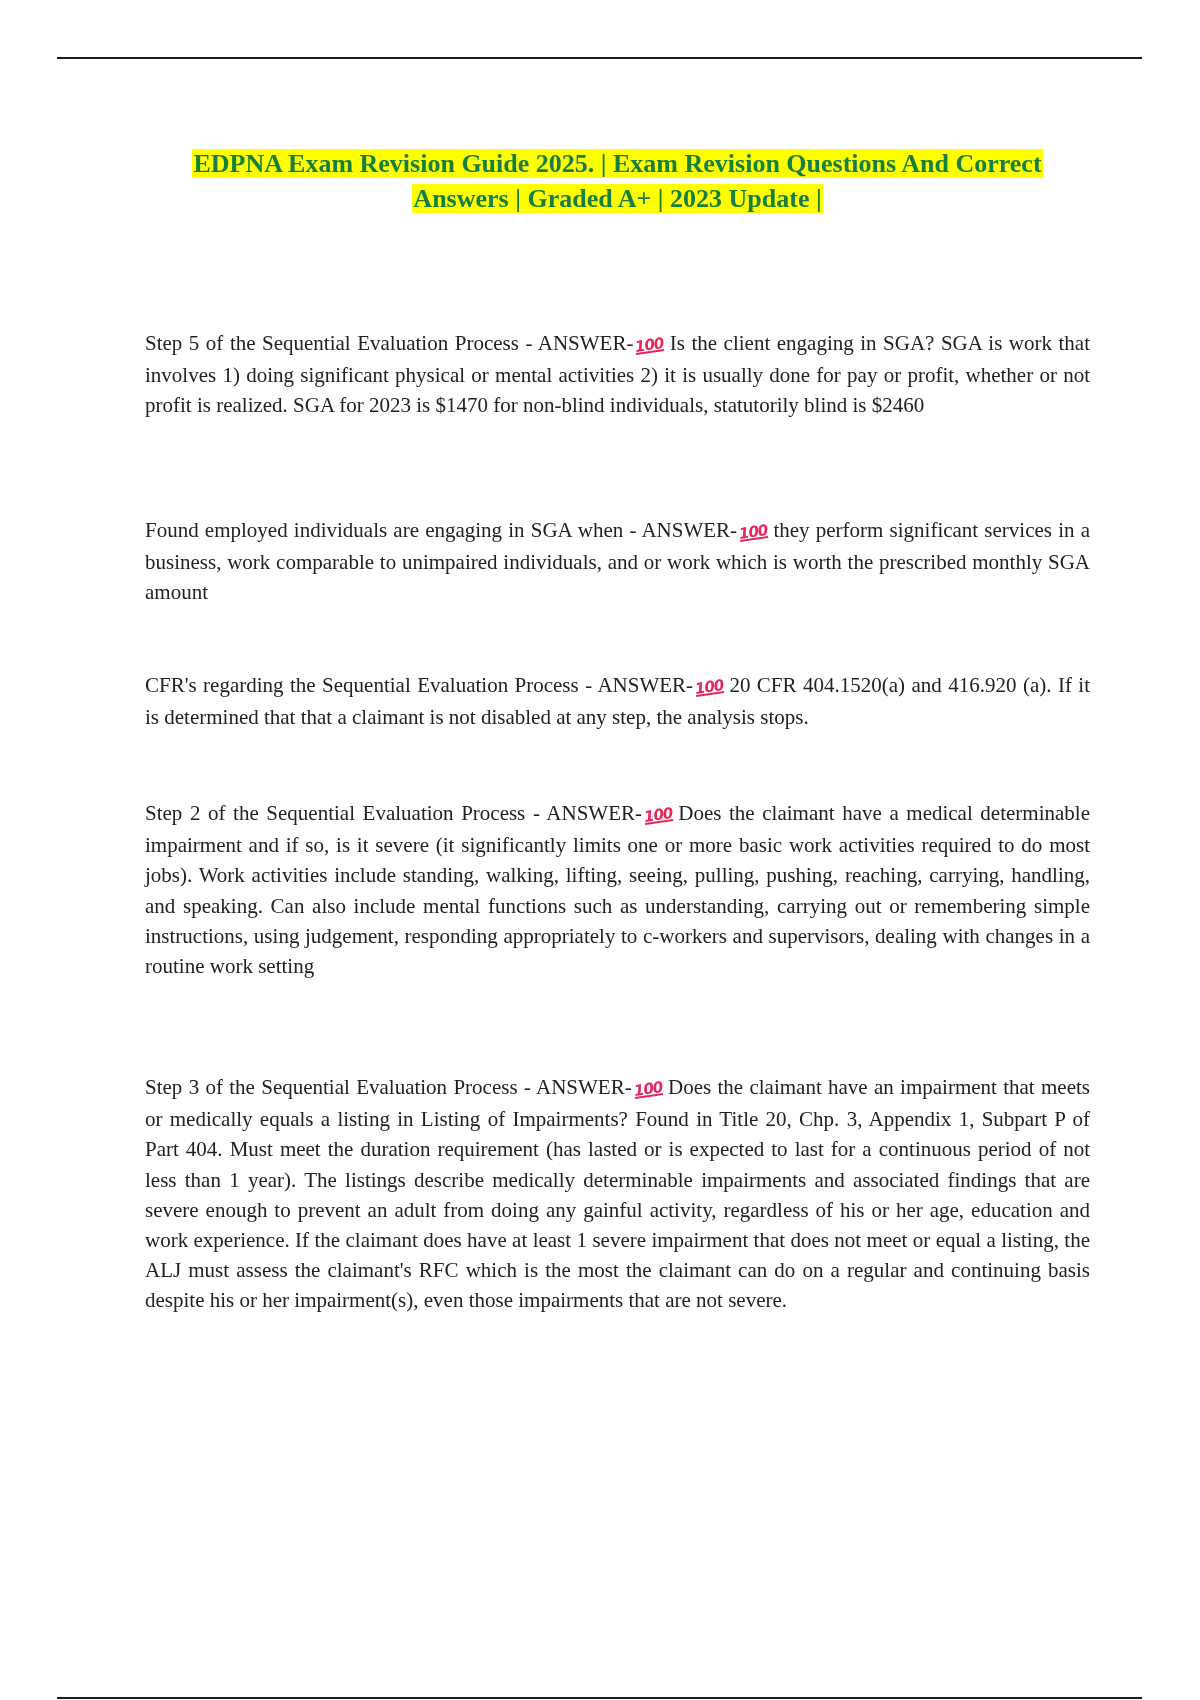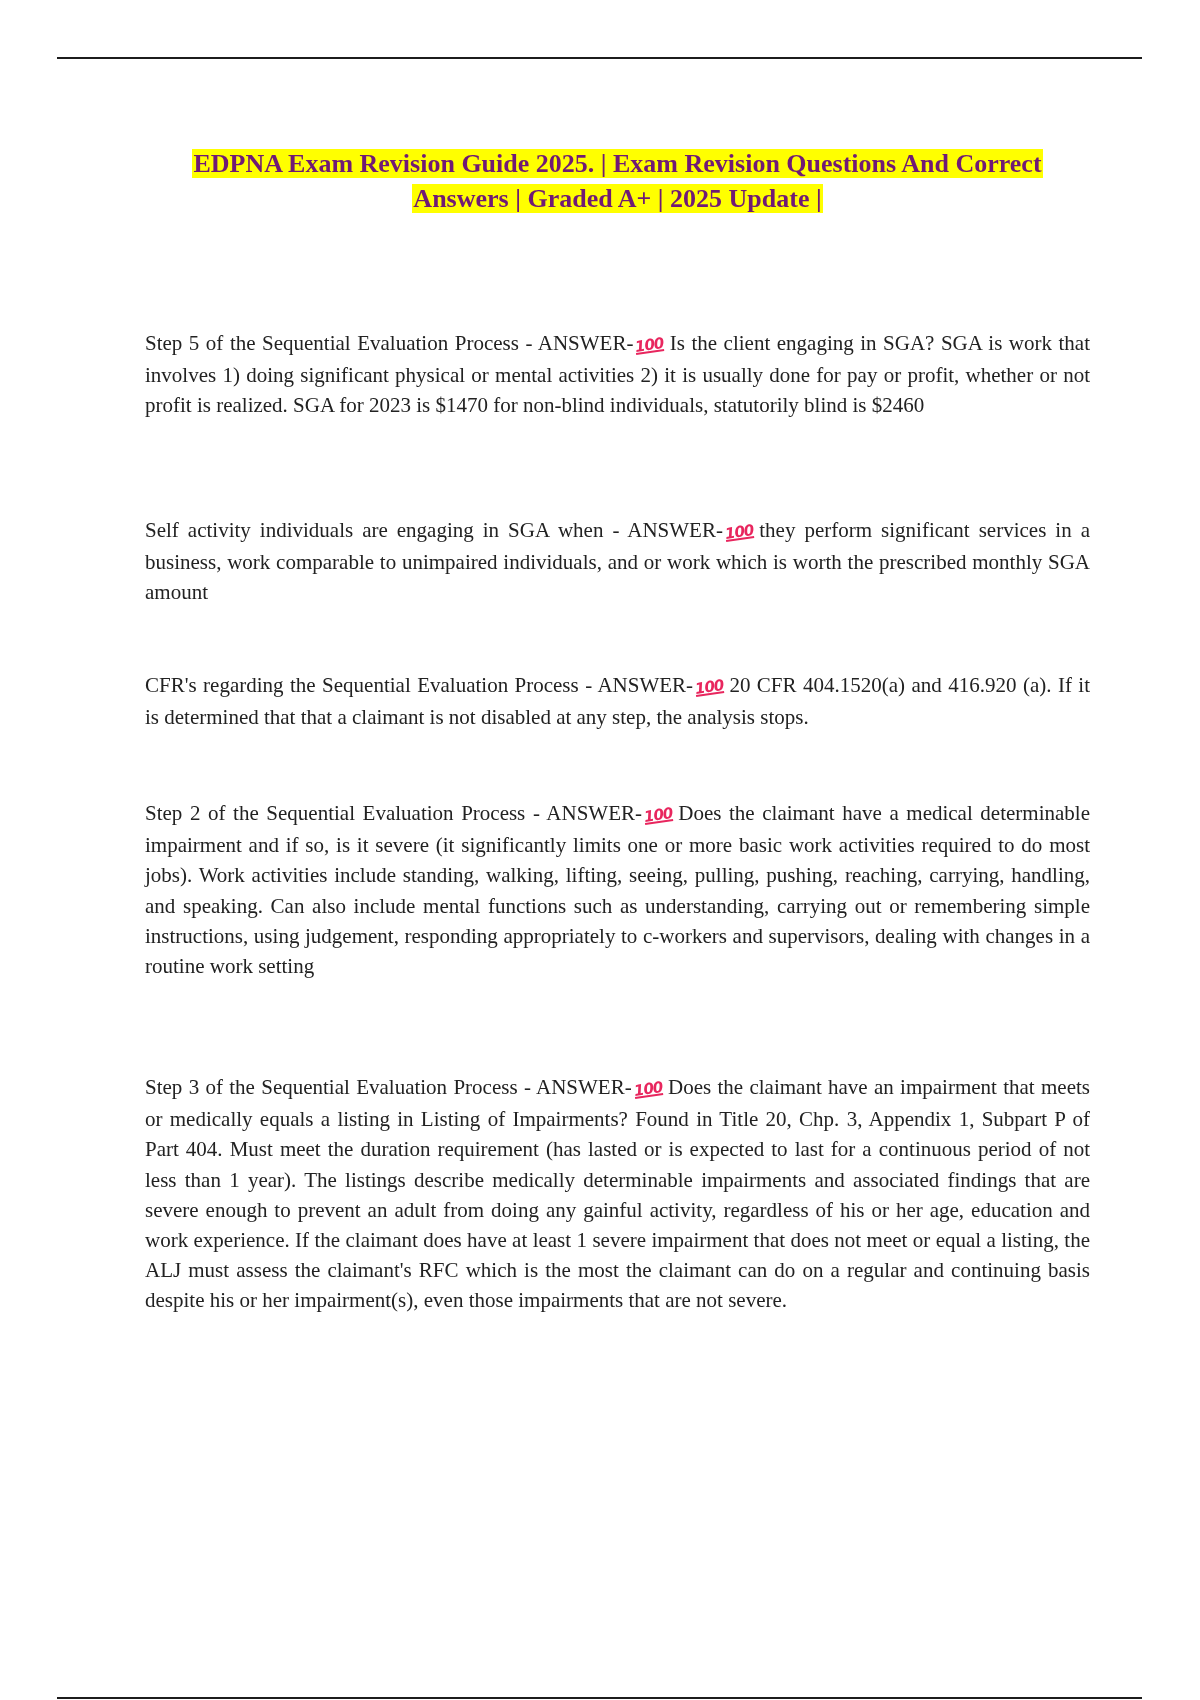--- a/index.html
+++ b/index.html
@@ -30,21 +30,21 @@
     top: 146px;
     left: 145px;
     width: 945px;
     text-align: center;
     font-size: 26px;
     line-height: 35px;
     font-weight: bold;
   }
   .title-wrap .hl {
     background: #ffff00;
-    color: #701a75;
+    color: #15803d;
     padding: 0 1px;
     -webkit-box-decoration-break: clone;
     box-decoration-break: clone;
   }
 
   .qa {
     position: absolute;
     left: 145px;
     width: 945px;
     font-size: 21px;
@@ -71,29 +71,29 @@
   #qa-3 { top: 798px; }
   #qa-4 { top: 1072px; }
 </style>
 </head>
 <body>
 
 <div class="rule top"></div>
 
 <div class="title-wrap">
   <span class="hl">EDPNA Exam Revision Guide 2025. | Exam Revision Questions And Correct</span><br>
-  <span class="hl">Answers | Graded A+ | 2025 Update |</span>
+  <span class="hl">Answers | Graded A+ | 2023 Update |</span>
 </div>
 
 <div class="qa" id="qa-0">
   <span>Step 5 of the Sequential Evaluation Process - ANSWER-</span><span class="emoji">100</span><span>Is the client engaging in SGA? SGA is work that involves 1) doing significant physical or mental activities 2) it is usually done for pay or profit, whether or not profit is realized. SGA for 2023 is $1470 for non-blind individuals, statutorily blind is $2460</span>
 </div>
 
 <div class="qa" id="qa-1">
-  <span>Self activity individuals are engaging in SGA when - ANSWER-</span><span class="emoji">100</span><span>they perform significant services in a business, work comparable to unimpaired individuals, and or work which is worth the prescribed monthly SGA amount</span>
+  <span>Found employed individuals are engaging in SGA when - ANSWER-</span><span class="emoji">100</span><span>they perform significant services in a business, work comparable to unimpaired individuals, and or work which is worth the prescribed monthly SGA amount</span>
 </div>
 
 <div class="qa" id="qa-2">
   <span>CFR's regarding the Sequential Evaluation Process - ANSWER-</span><span class="emoji">100</span><span>20 CFR 404.1520(a) and 416.920 (a). If it is determined that that a claimant is not disabled at any step, the analysis stops.</span>
 </div>
 
 <div class="qa" id="qa-3">
   <span>Step 2 of the Sequential Evaluation Process - ANSWER-</span><span class="emoji">100</span><span>Does the claimant have a medical determinable impairment and if so, is it severe (it significantly limits one or more basic work activities required to do most jobs). Work activities include standing, walking, lifting, seeing, pulling, pushing, reaching, carrying, handling, and speaking. Can also include mental functions such as understanding, carrying out or remembering simple instructions, using judgement, responding appropriately to c-workers and supervisors, dealing with changes in a routine work setting</span>
 </div>
 

